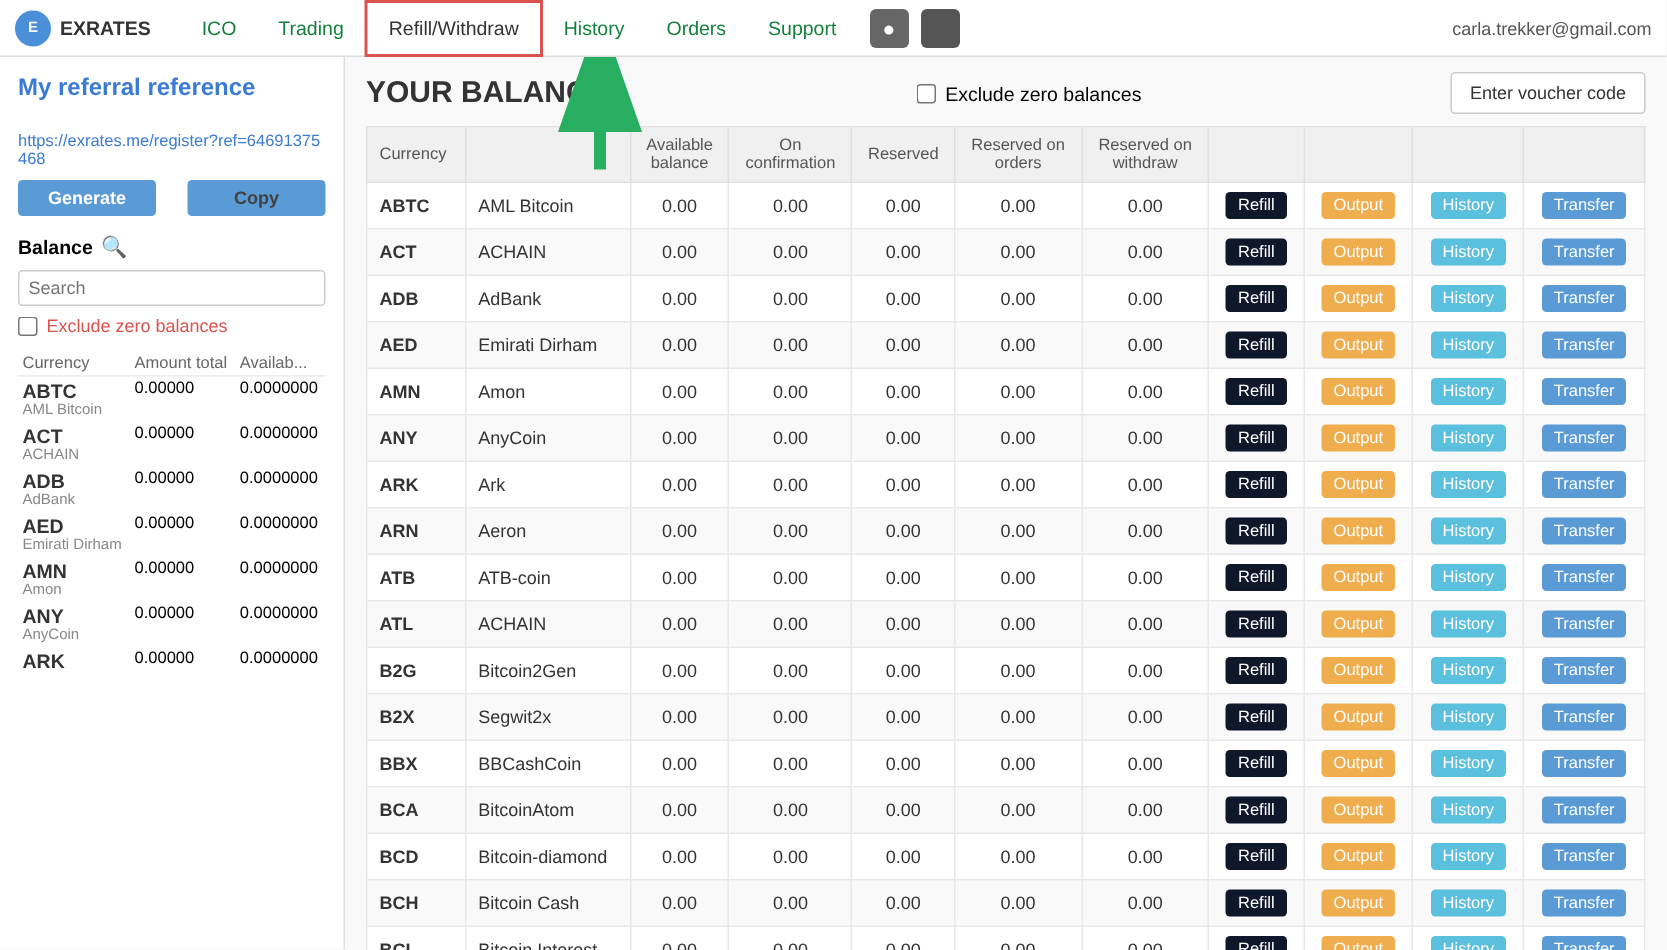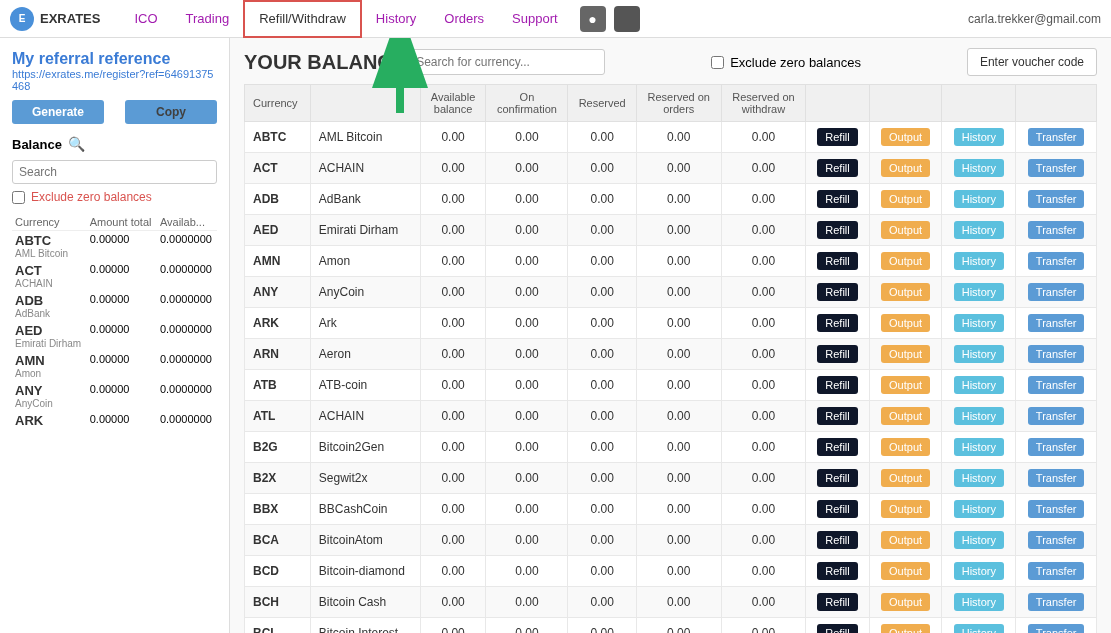--- a/index.html
+++ b/index.html
@@ -33,21 +33,21 @@
     .nav-links {
       display: flex;
       align-items: center;
       flex: 1;
     }
     .nav-item {
       padding: 0 14px;
       height: 38px;
       display: flex; align-items: center;
       cursor: pointer;
-      color: #a21caf;
+      color: #15803d;
       text-decoration: none;
       font-size: 13px;
     }
     .nav-item.active {
       border: 2px solid #d9534f;
       color: #333;
     }
     .nav-icons {
       display: flex; align-items: center; gap: 8px; margin-right: 10px;
     }
@@ -74,21 +74,21 @@
       min-width: 230px;
       background: #fff;
       border-right: 1px solid #ddd;
       padding: 12px;
       overflow-y: auto;
     }
     .sidebar-title {
       font-size: 16px;
       font-weight: bold;
       color: #3a7bd5;
-      margin-bottom: 0;
+      margin-bottom: 20px;
     }
     .referral-link {
       font-size: 11px;
       color: #3a7bd5;
       word-break: break-all;
       margin-bottom: 8px;
     }
     .btn-row {
       display: flex; gap: 21px; margin-bottom: 12px;
     }
@@ -340,21 +340,20 @@
     <td>0.00000</td>
     <td>0.0000000</td>
   </tr>
         </tbody>
     </table>
   </div>
 
   <div class="main-content">
     <div class="main-toolbar">
       <span class="your-balance-title">YOUR BALANCE</span>
-      <input class="search-currency-input" type="text" placeholder="Search for currency..." style="">
       <div class="exclude-zero-row">
         <input type="checkbox" style="">
         <label>Exclude zero balances</label>
       </div>
       <button class="voucher-btn" style="margin-left:auto;">Enter voucher code</button>
     </div>
 
     <table class="balance-table">
       <thead>
         <tr>

